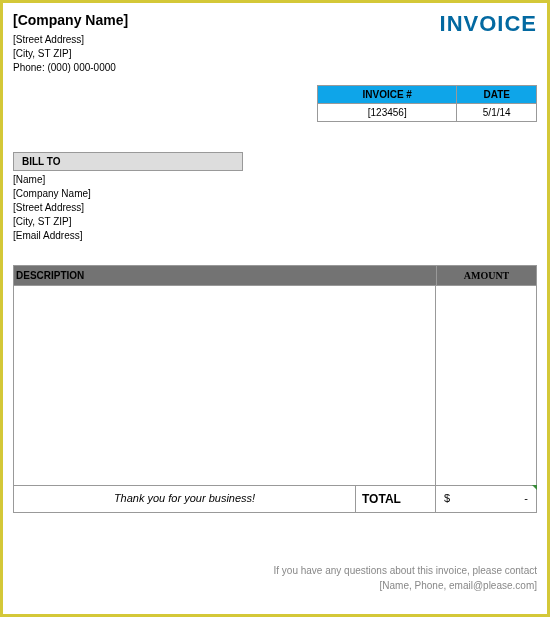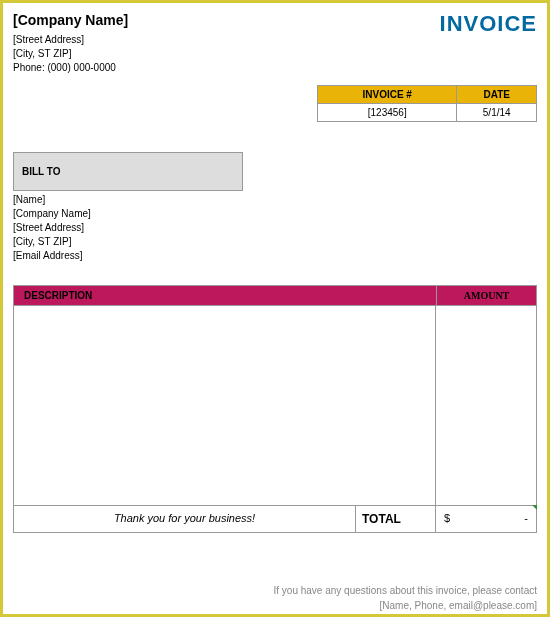--- a/index.html
+++ b/index.html
@@ -11,26 +11,26 @@
       background: #fff;
       padding: 8px 10px;
       position: relative;
     }
     .header-row { display: flex; justify-content: space-between; align-items: flex-start; }
     .company-block { font-size: 10px; line-height: 1.4; }
     .company-name { font-size: 14px; font-weight: bold; margin-bottom: 2px; }
     .invoice-title { font-size: 22px; font-weight: bold; color: #0369a1; letter-spacing: 1px; }
     .meta-table { border-collapse: collapse; margin-top: 10px; margin-left: auto; width: 220px; }
     .meta-table th, .meta-table td { border: 1px solid #999; font-size: 10px; text-align: center; padding: 3px 0; }
-    .meta-table th { background: #eab308; font-weight: bold; }
+    .meta-table th { background: #0ea5e9; font-weight: bold; }
     .billto-section { margin-top: 30px; }
-    .billto-header { background: #ddd; border: 1px solid #999; width: 230px; font-size: 10px; font-weight: bold; padding: 13px 8px; }
+    .billto-header { background: #ddd; border: 1px solid #999; width: 230px; font-size: 10px; font-weight: bold; padding: 3px 8px; }
     .billto-body { font-size: 10px; line-height: 1.4; margin-top: 2px; }
     .items-table { border-collapse: collapse; width: 100%; margin-top: 22px; }
-    .items-table th { background: #be185d; border: 1px solid #999; font-size: 10px; font-weight: bold; padding: 4px 10px; text-align: left; }
+    .items-table th { background: #737373; border: 1px solid #999; font-size: 10px; font-weight: bold; padding: 4px 2px; text-align: left; }
     .items-table th.amt { width: 100px; text-align: center; font-family: Liberation Serif, serif; }
     .items-body { border-left: 1px solid #999; border-right: 1px solid #999; border-bottom: 1px solid #999; height: 200px; display: flex; }
     .items-desc-col { flex: 1; border-right: 1px solid #999; }
     .items-amt-col { width: 100px; }
     .thankyou-row { display: flex; border-left: 1px solid #999; border-right: 1px solid #999; border-bottom: 1px solid #999; }
     .thankyou-cell { flex: 1; font-style: italic; font-size: 11px; text-align: center; padding: 6px; border-right: 1px solid #999; }
     .total-label-cell { width: 80px; font-weight: bold; font-size: 12px; padding: 6px; border-right: 1px solid #999; text-align: left; }
     .total-amt-cell { width: 100px; font-size: 11px; padding: 6px 8px; display: flex; justify-content: space-between; position: relative; }
     .total-amt-cell::before { content: ''; position: absolute; top: -1px; right: -1px; width: 0; height: 0; border-left: 5px solid transparent; border-top: 5px solid #3a8b3a; }
     .footer-text { text-align: right; font-size: 10px; color: #888; margin-top: 50px; line-height: 1.5; }

